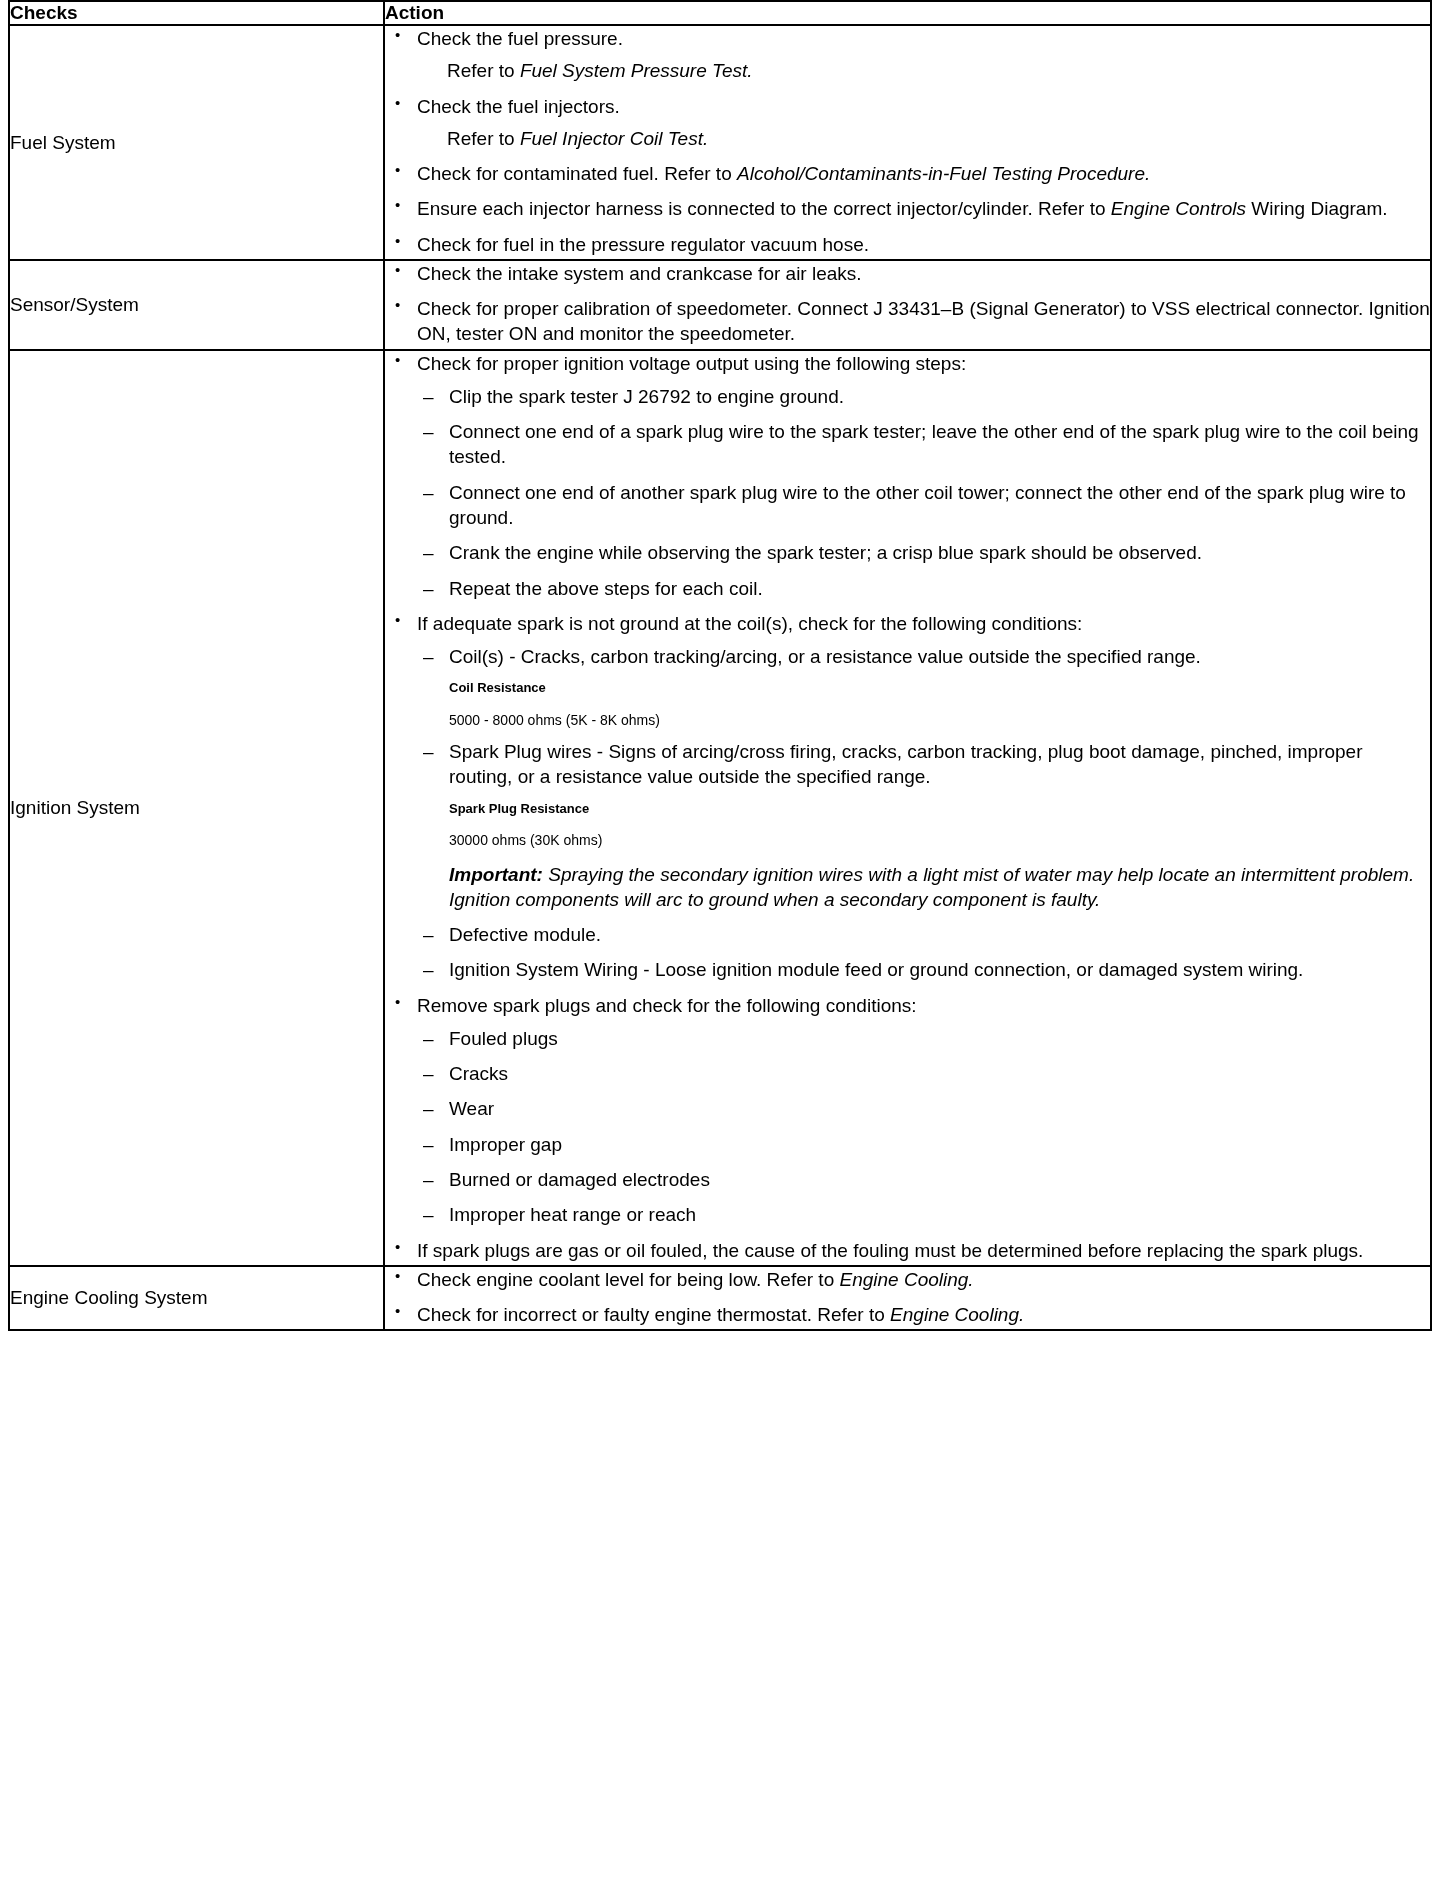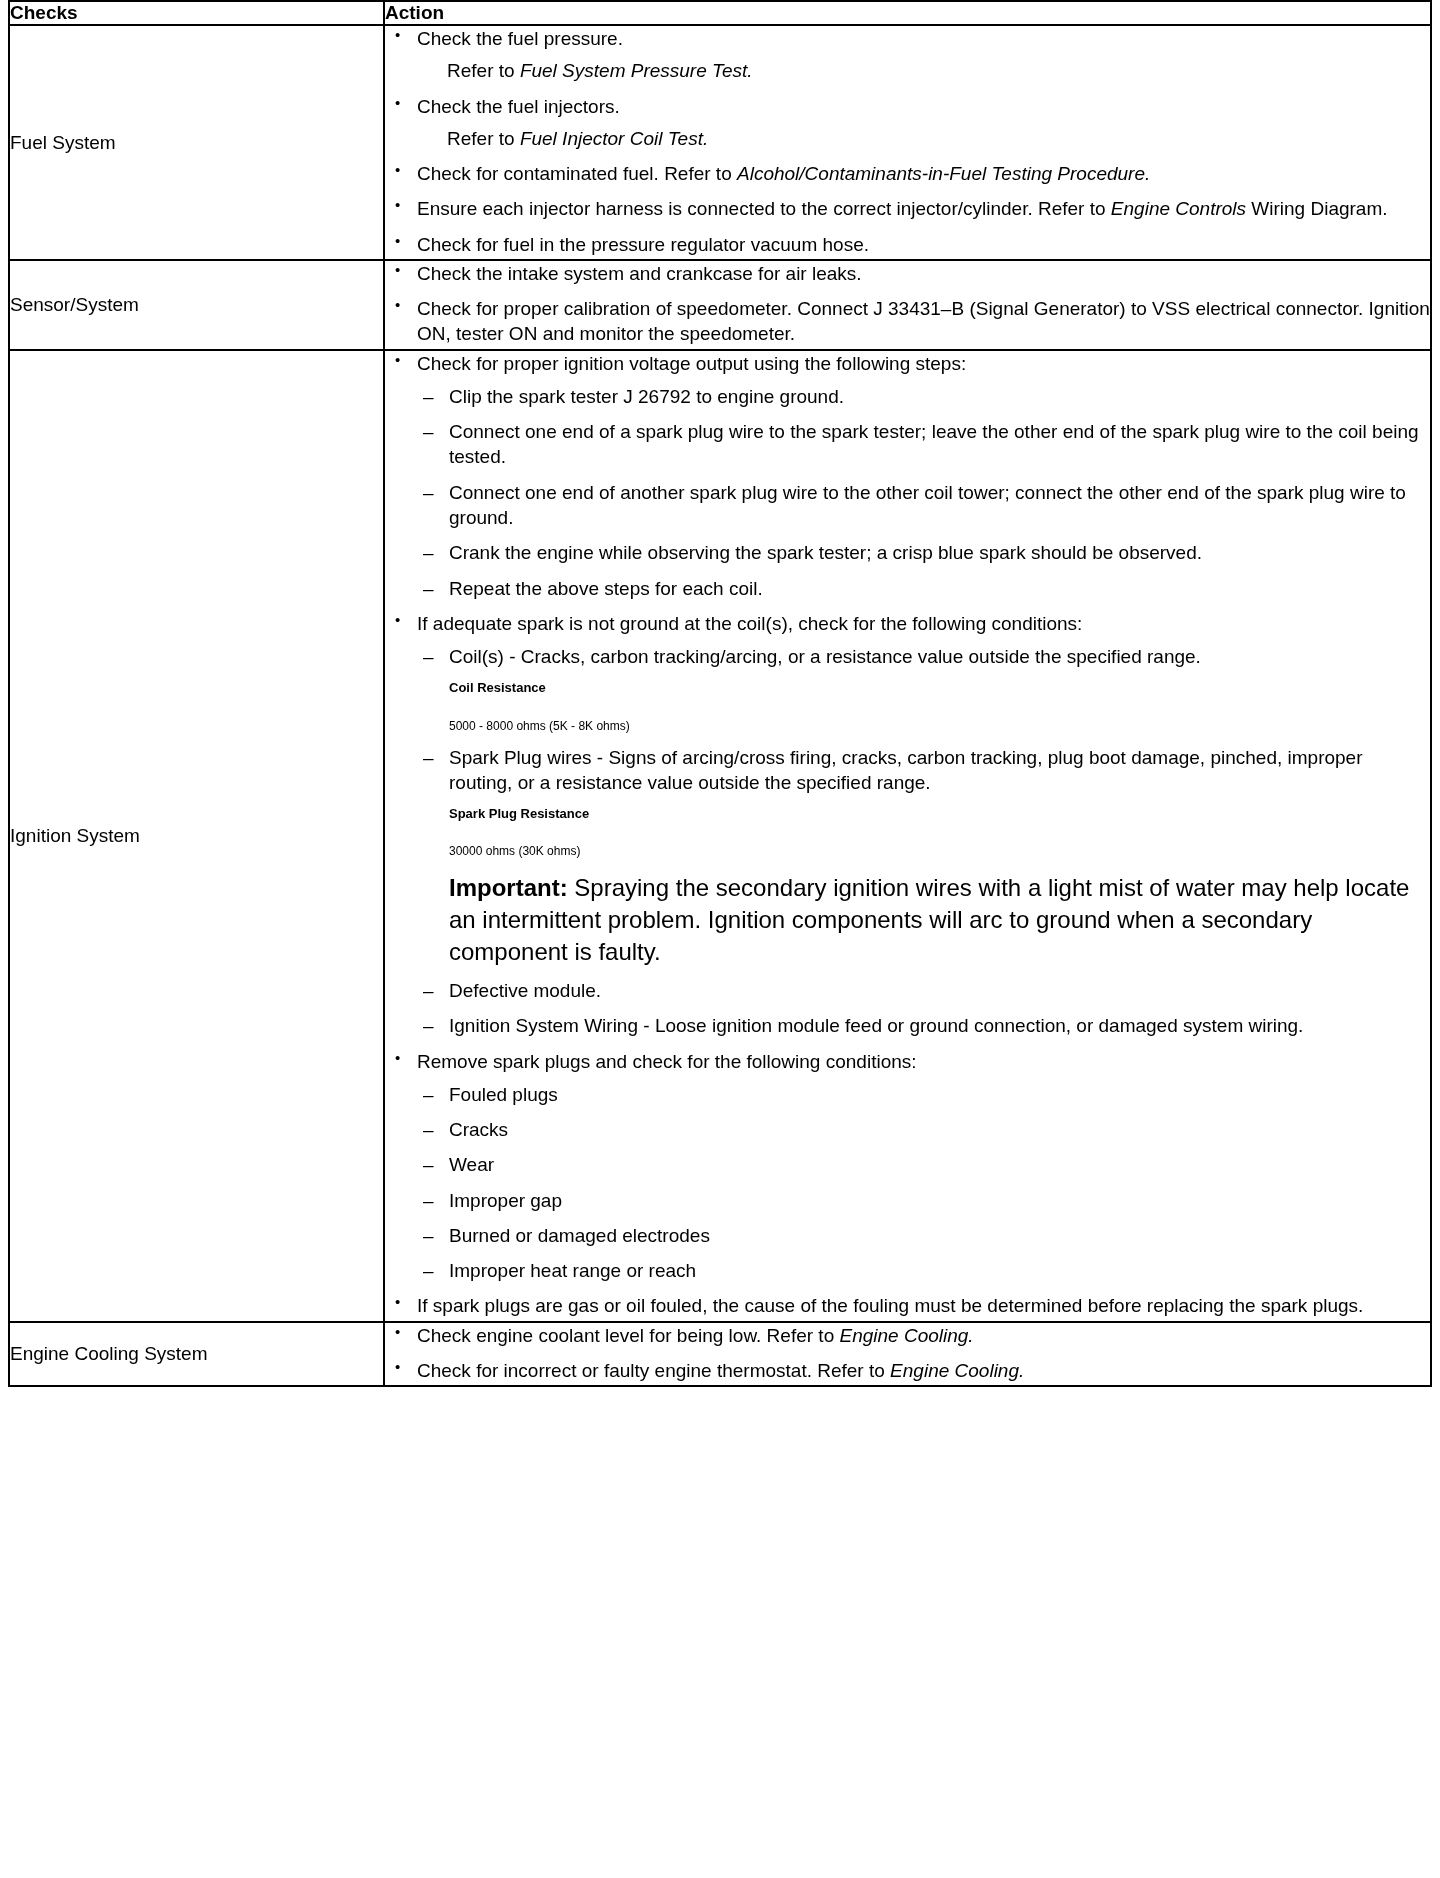--- a/index.html
+++ b/index.html
@@ -100,28 +100,29 @@
     margin-top: 7px;
   }
   .ital { font-style: italic; }
   .bold { font-weight: bold; }
   .subhead {
     font-weight: bold;
     font-size: 13px;
     margin-top: 10px;
   }
   .plainline {
-    margin-top: 22px;
-    font-size: 12px;
+    margin-top: 14px;
+    font-size: 14px;
   }
   .note {
-    font-size: 24px;
+    font-size: 19px;
     line-height: 1.33;
     margin: 12px 0 10px 0;
     padding-left: 32px;
+    font-style: italic;
   }
   .tight > li { margin-bottom: 9px; }
 </style>
 </head>
 <body>
 
 <div class="page">
 
 
   <table class="main">

